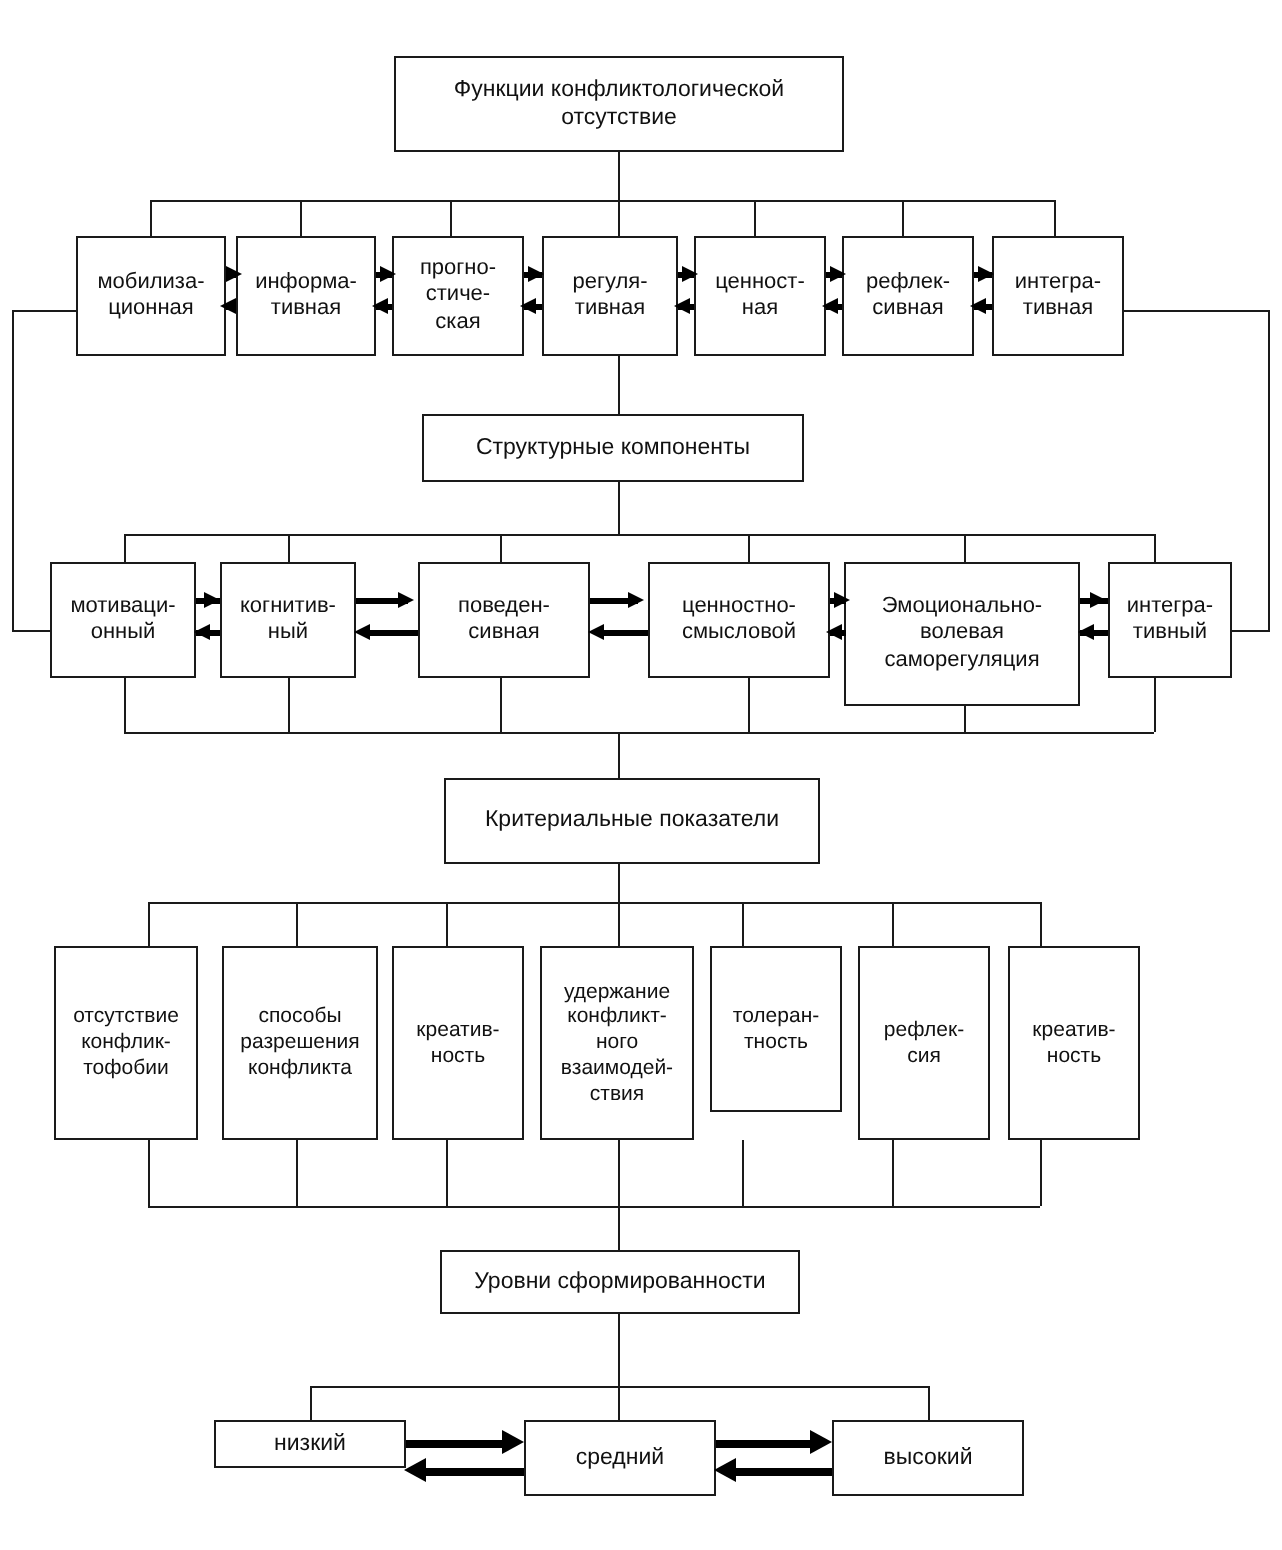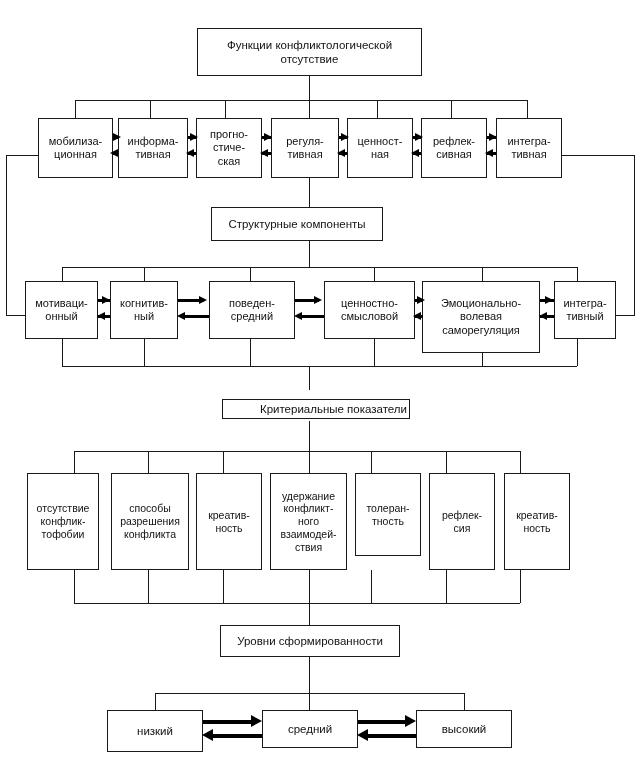--- a/index.html
+++ b/index.html
@@ -181,21 +181,21 @@
   <div class="ln lnh" style="left:6px; top:155px; width:32px; height:1px;"></div>
   <div class="ln lnv" style="left:6px; top:155px; width:1px; height:160px;"></div>
   <div class="ln lnh" style="left:6px; top:315px; width:32px; height:1px;"></div>
 
   <div class="ln lnh" style="left:562px; top:155px; width:72px; height:1px;"></div>
   <div class="ln lnv" style="left:634px; top:155px; width:1px; height:160px;"></div>
   <div class="ln lnh" style="left:607px; top:315px; width:28px; height:1px;"></div>
 
   <div class="ln lnv" style="left:309px; top:178px; width:1px; height:30px;"></div>
 
-  <div class="box hdr" style="left:211px; top:207px; width:172px; height:34px;justify-content:flex-end;">
+  <div class="box hdr" style="left:211px; top:207px; width:191px; height:34px;justify-content:flex-end;">
     <span>Структурные компоненты</span>
   </div>
 
   <div class="ln lnv" style="left:309px; top:241px; width:1px; height:26px;"></div>
   <div class="ln lnh" style="left:62px; top:267px; width:515px; height:1px;"></div>
 
   <div class="ln lnv" style="left:62px;  top:267px; width:1px; height:14px;"></div>
   <div class="ln lnv" style="left:144px; top:267px; width:1px; height:14px;"></div>
   <div class="ln lnv" style="left:250px; top:267px; width:1px; height:14px;"></div>
   <div class="ln lnv" style="left:374px; top:267px; width:1px; height:14px;"></div>
@@ -205,21 +205,21 @@
   <div class="box cell" style="left:25px; top:281px; width:73px; height:58px; white-space:pre-line;">
     <span>мотиваци-
 онный</span>
   </div>
   <div class="box cell" style="left:110px; top:281px; width:68px; height:58px; white-space:pre-line;">
     <span>когнитив-
 ный</span>
   </div>
   <div class="box cell" style="left:209px; top:281px; width:86px; height:58px; white-space:pre-line;">
     <span>поведен-
-средний</span>
+сивная</span>
   </div>
   <div class="box cell" style="left:422px; top:281px; width:118px; height:72px; white-space:pre-line;">
     <span>Эмоционально-
 волевая
 саморегуляция</span>
   </div>
   <div class="box cell" style="left:324px; top:281px; width:91px; height:58px; white-space:pre-line;">
     <span>ценностно-
 смысловой</span>
   </div>
@@ -262,21 +262,21 @@
   <div class="ln lnv" style="left:62px;  top:339px; width:1px; height:27px;"></div>
   <div class="ln lnv" style="left:144px; top:339px; width:1px; height:27px;"></div>
   <div class="ln lnv" style="left:250px; top:339px; width:1px; height:27px;"></div>
   <div class="ln lnv" style="left:374px; top:339px; width:1px; height:27px;"></div>
   <div class="ln lnv" style="left:482px; top:353px; width:1px; height:13px;"></div>
   <div class="ln lnv" style="left:577px; top:339px; width:1px; height:27px;"></div>
   <div class="ln lnh" style="left:62px; top:366px; width:515px; height:1px;"></div>
 
   <div class="ln lnv" style="left:309px; top:366px; width:1px; height:24px;"></div>
 
-  <div class="box hdr" style="left:222px; top:399px; width:188px; height:20px;text-align:right;">
+  <div class="box hdr" style="left:222px; top:389px; width:188px; height:43px;">
     <span>Критериальные показатели</span>
   </div>
 
   <div class="ln lnv" style="left:309px; top:421px; width:1px; height:30px;"></div>
   <div class="ln lnh" style="left:74px; top:451px; width:446px; height:1px;"></div>
 
   <div class="ln lnv" style="left:74px;  top:451px; width:1px; height:22px;"></div>
   <div class="ln lnv" style="left:148px; top:451px; width:1px; height:22px;"></div>
   <div class="ln lnv" style="left:223px; top:451px; width:1px; height:22px;"></div>
   <div class="ln lnv" style="left:309px; top:451px; width:1px; height:22px;"></div>
@@ -332,21 +332,21 @@
   <div class="box hdr" style="left:220px; top:625px; width:180px; height:32px;">
     <span>Уровни сформированности</span>
   </div>
 
   <div class="ln lnv" style="left:309px; top:657px; width:1px; height:36px;"></div>
   <div class="ln lnh" style="left:155px; top:693px; width:309px; height:1px;"></div>
   <div class="ln lnv" style="left:155px; top:693px; width:1px; height:18px;"></div>
   <div class="ln lnv" style="left:309px; top:693px; width:1px; height:18px;"></div>
   <div class="ln lnv" style="left:464px; top:693px; width:1px; height:18px;"></div>
 
-  <div class="box lvl" style="left:107px; top:710px; width:96px; height:42px;">
+  <div class="box lvl" style="left:107px; top:710px; width:96px; height:24px;">
     <span>низкий</span>
   </div>
   <div class="box lvl" style="left:416px; top:710px; width:96px; height:38px;">
     <span>высокий</span>
   </div>
   <div class="box lvl" style="left:262px; top:710px; width:96px; height:38px;">
     <span>средний</span>
   </div>
 
   <div class="arr" style="left:203px; top:716px; width:59px; height:28px;">

